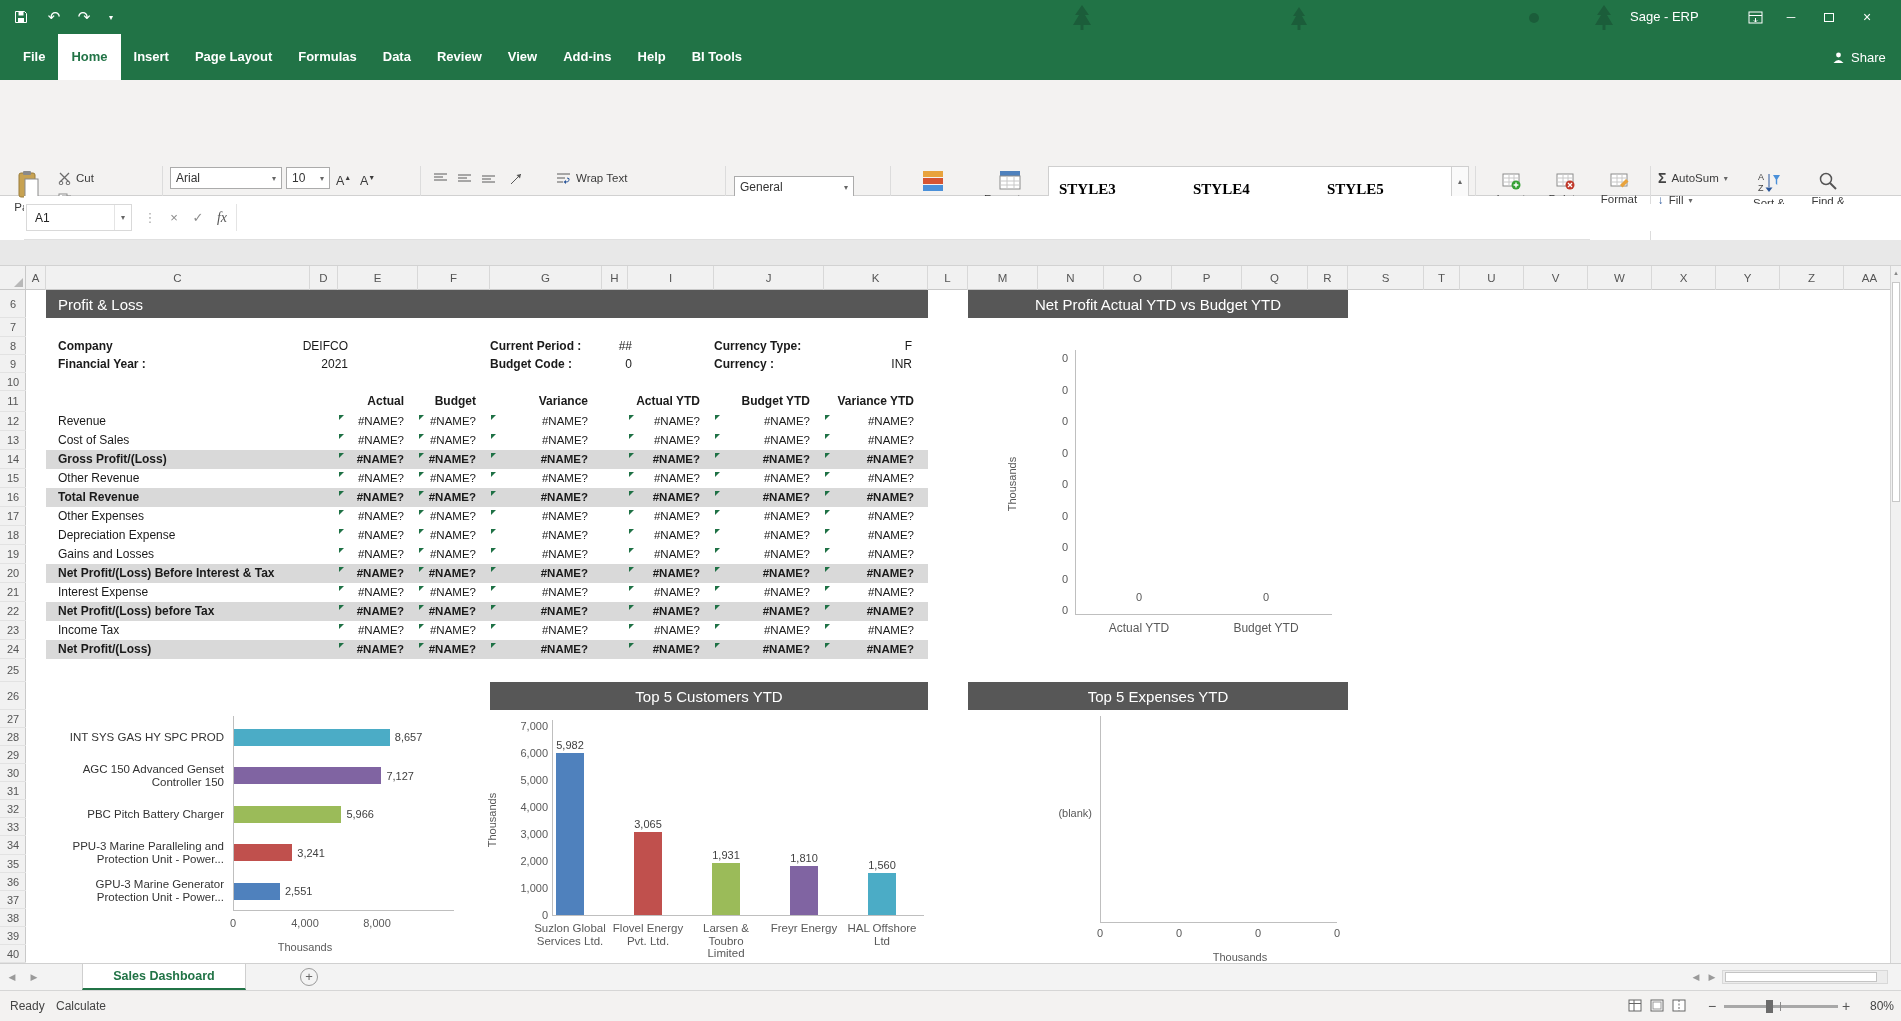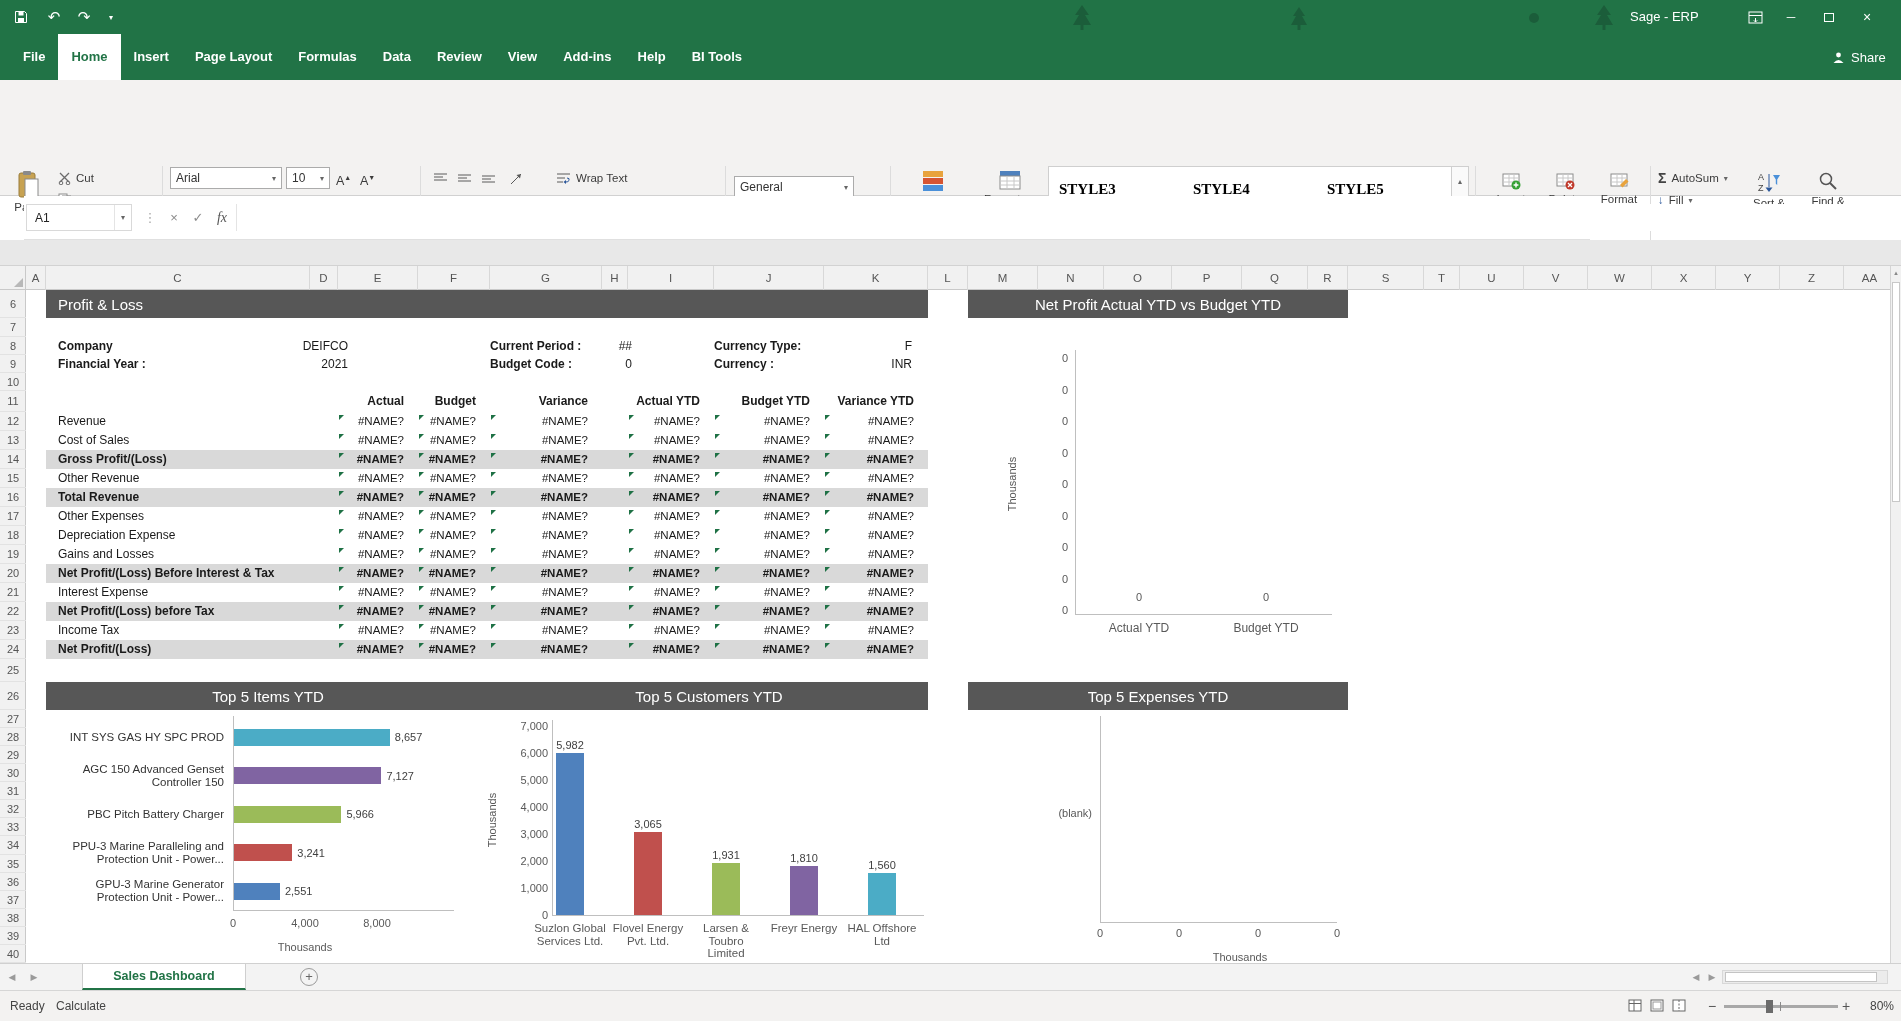--- a/index.html
+++ b/index.html
@@ -606,23 +606,20 @@
     <div class="rowhdr" style="top:636.8400000000006px;height:18.07px;line-height:18.07px">39</div>
     <div class="rowhdr" style="top:654.9100000000007px;height:18.07px;line-height:18.07px">40</div>
   </div>
 
 <div id="sheet">
   <div class="band" style="left:968px;top:290px;width:380px">
       <span>Net Profit Actual YTD vs Budget YTD</span>
     </div>
   <div class="band left" style="left:46px;top:290px;width:882px">
       <span>Profit &amp; Loss</span>
-    </div>
-  <div class="band" style="left:46px;top:682px;width:444px">
-      <span>Top 5 Items YTD</span>
     </div>
   <div class="band" style="left:490px;top:682px;width:438px">
       <span>Top 5 Customers YTD</span>
     </div>
   <div class="band" style="left:968px;top:682px;width:380px">
       <span>Top 5 Expenses YTD</span>
     </div>
 
   <div class="icell b" style="left:58px;top:337px;width:170px">Company</div>
   <div class="icell r" style="left:238px;top:337px;width:110px">DEIFCO</div>

